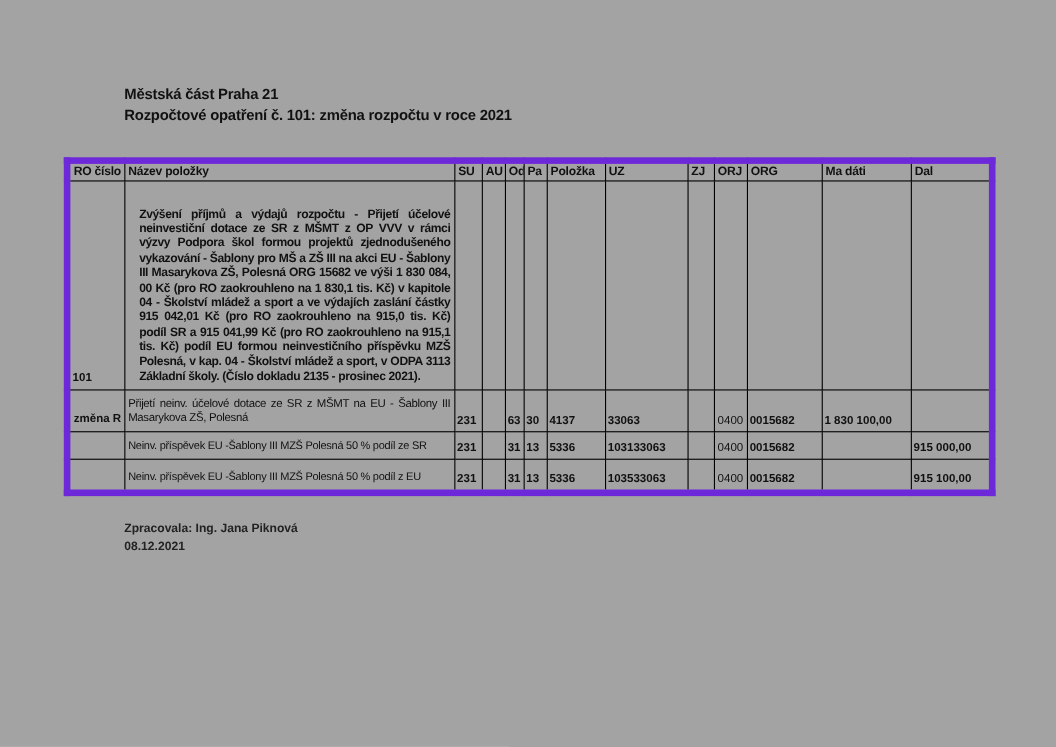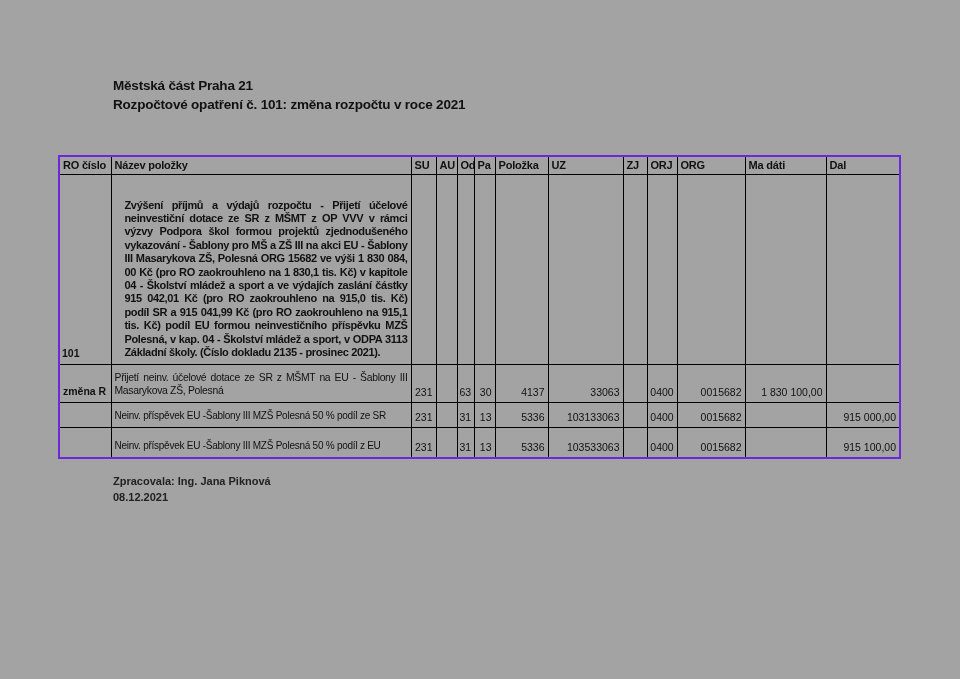--- a/index.html
+++ b/index.html
@@ -3,42 +3,42 @@
 <meta charset="utf-8">
 <style>
   * { margin:0; padding:0; box-sizing:border-box; }
   html,body { width:960px; height:679px; background:#ffffff; overflow:hidden;
               font-family:"Liberation Sans", sans-serif; color:#1a1a1a; }
   .page { position:relative; width:960px; height:679px; background:#a3a3a3; }
 
   .titles { position:absolute; left:113px; top:76px; }
   .title-line { font-size:13.5px; font-weight:bold; line-height:19px; letter-spacing:-0.2px; color:#111; }
 
-  table.budget { position:absolute; left:58px; top:155px; width:841px;
+  table.budget { position:absolute; left:58px; top:143px; width:841px;
                  border-collapse:collapse; table-layout:fixed;
-                 border:2px solid #6d28d9; }
+                 border:6px solid #6d28d9; }
   table.budget th, table.budget td { border:1px solid #000; overflow:hidden; }
 
   th { font-size:11px; font-weight:bold; text-align:left; padding:1px 3px; height:18px;
        letter-spacing:-0.2px; white-space:nowrap; color:#111; }
   th.c { }
 
   td { font-size:10.5px; vertical-align:bottom; padding:0 2px 4px 2px; color:#111; }
 
   td.ro-big  { font-weight:bold; text-align:left; padding:0 3px 5px 2px; }
   td.ro-mid  { text-align:left; padding:0 2px 5px 3px;font-weight:bold; }
 
   td.desc-big  { font-weight:bold; text-align:justify; line-height:13.4px;
                  font-size:11px; letter-spacing:-0.35px; padding:0 3px 4px 13px; }
   td.desc-two  { text-align:justify; line-height:13.5px; font-size:10.4px;
                  letter-spacing:-0.3px; padding:0 3px 4px 3px; }
   td.desc-one  { white-space:nowrap; font-size:10px; letter-spacing:-0.25px;
                  padding:0 3px 6px 3px;margin-top:11px; }
 
-  td.num { text-align:right; padding-right:3px; }
+  td.num { padding-right:3px;font-weight:bold; }
   td.ctr { text-align:center; }
 
   tr.r-head { height:18px; }
   tr.r1 { height:190px; }
   tr.r2 { height:38px; }
   tr.r3 { height:25px; }
   tr.r4 { height:31px; }
 
   .footer { position:absolute; left:113px; top:474px; }
   .footer div { font-size:11px; line-height:15.5px; color:#222;font-weight:bold; }

